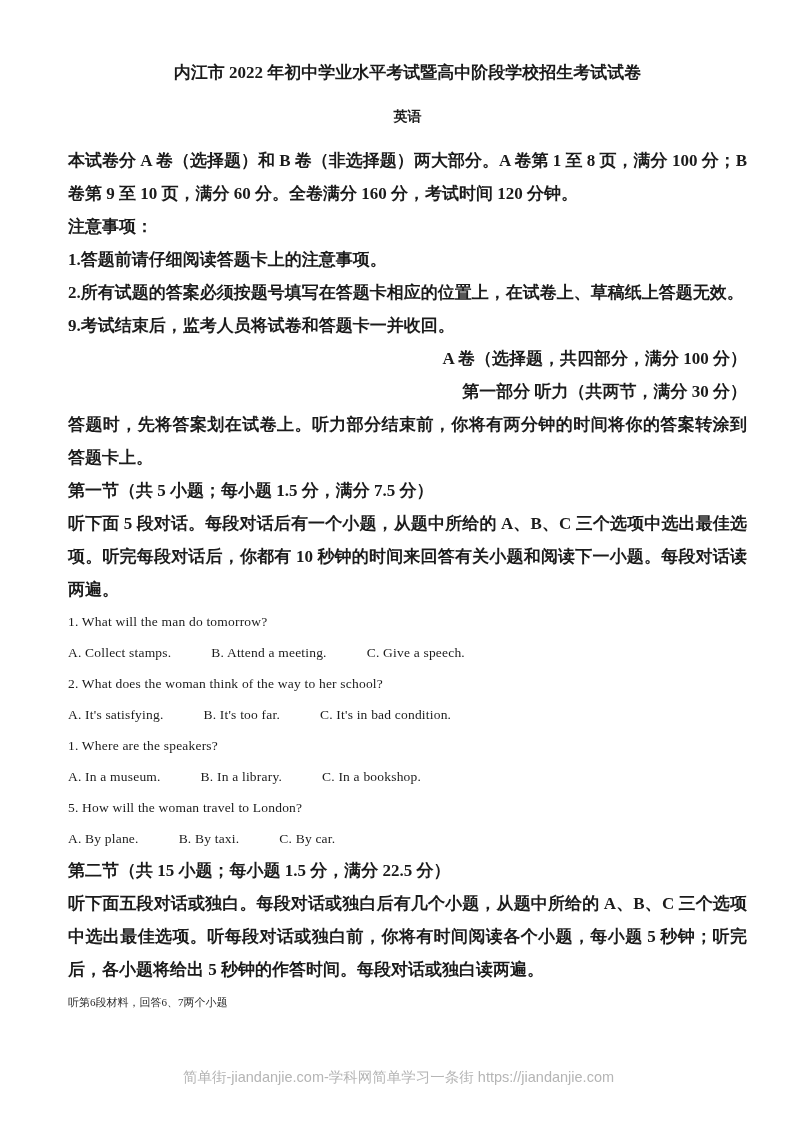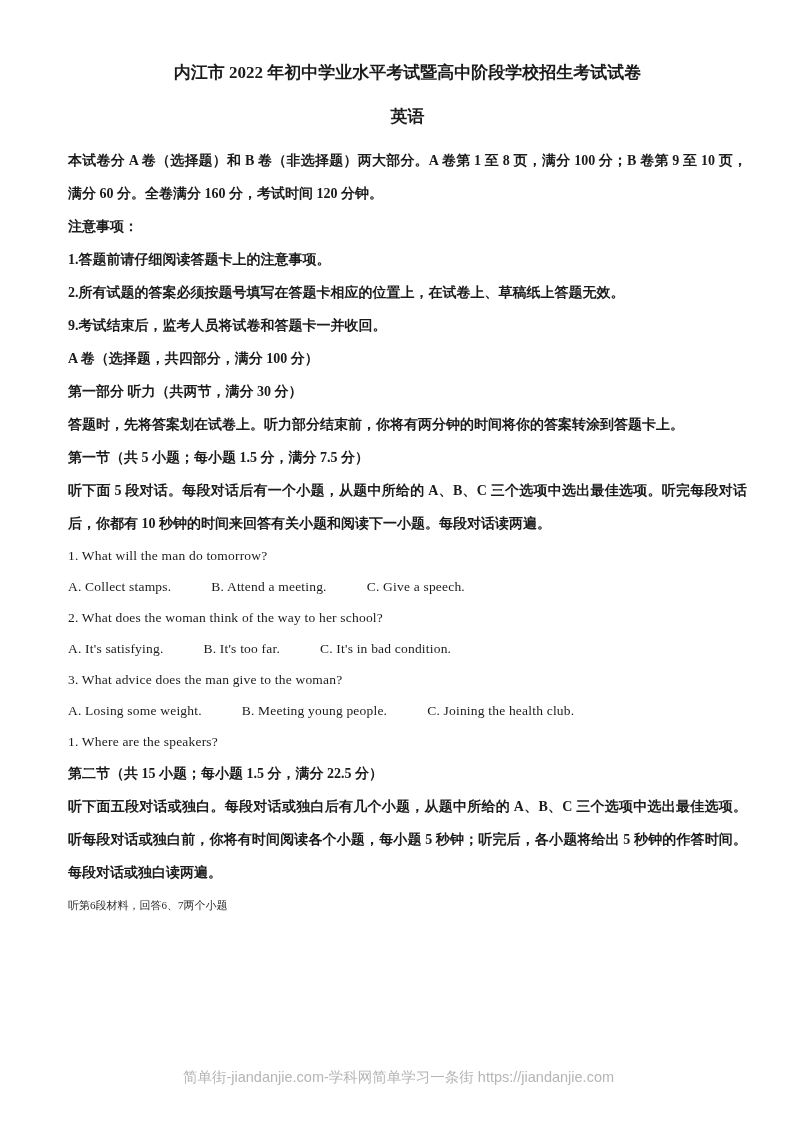--- a/index.html
+++ b/index.html
@@ -20,33 +20,33 @@
   }
   p { margin: 0; }
   .title {
     font-size: 17px;
     font-weight: bold;
     text-align: center;
     line-height: 26px;
     margin: 0 0 18px 0;
   }
   .subject {
-    font-size: 17px;
+    font-size: 14px;
     font-weight: bold;
     text-align: center;
     line-height: 26px;
     margin: 0 0 14px 0;
   }
   .cn {
     font-weight: bold;
-    font-size: 14px;
+    font-size: 17px;
     line-height: 33px;
   }
   .j { text-align: justify; }
-  .center { text-align: left; }
+  .center { text-align: right; }
   .questions {
     margin: 0;
   }
   .questions p {
     font-weight: normal;
     font-size: 13.5px;
     line-height: 31px;
     letter-spacing: 0.2px;
   }
   .opt {
@@ -96,25 +96,26 @@
   <div class="questions" id="question-list">
       <div>
         <p>1. What will the man do tomorrow?</p>
         <p><span class="opt">A. Collect stamps.</span><span class="opt">B. Attend a meeting.</span><span class="opt">C. Give a speech.</span></p>
       </div>
       <div>
         <p>2. What does the woman think of the way to her school?</p>
         <p><span class="opt">A. It's satisfying.</span><span class="opt">B. It's too far.</span><span class="opt">C. It's in bad condition.</span></p>
       </div>
       <div>
-        <p>3. What advice does the man give to the woman?</p>
-        <p><span class="opt">A. Losing some weight.</span><span class="opt">B. Meeting young people.</span><span class="opt">C. Joining the health club.</span></p>
+        <p>1. Where are the speakers?</p>
+        <p><span class="opt">A. In a museum.</span><span class="opt">B. In a library.</span><span class="opt">C. In a bookshop.</span></p>
       </div>
       <div>
-        <p>1. Where are the speakers?</p>
+        <p>5. How will the woman travel to London?</p>
+        <p><span class="opt">A. By plane.</span><span class="opt">B. By taxi.</span><span class="opt">C. By car.</span></p>
       </div>
     </div>
 
   <p class="cn">第二节（共 15 小题；每小题 1.5 分，满分 22.5 分）</p>
   <p class="cn j">听下面五段对话或独白。每段对话或独白后有几个小题，从题中所给的 A、B、C 三个选项中选出最佳选项。听每段对话或独白前，你将有时间阅读各个小题，每小题 5 秒钟；听完后，各小题将给出 5 秒钟的作答时间。每段对话或独白读两遍。</p>
 
   <p class="material">听第6段材料，回答6、7两个小题</p>
 </div>
 
 <div class="footer" style="color: rgb(181, 181, 181);">简单街-jiandanjie.com-学科网简单学习一条街 https://jiandanjie.com</div>

